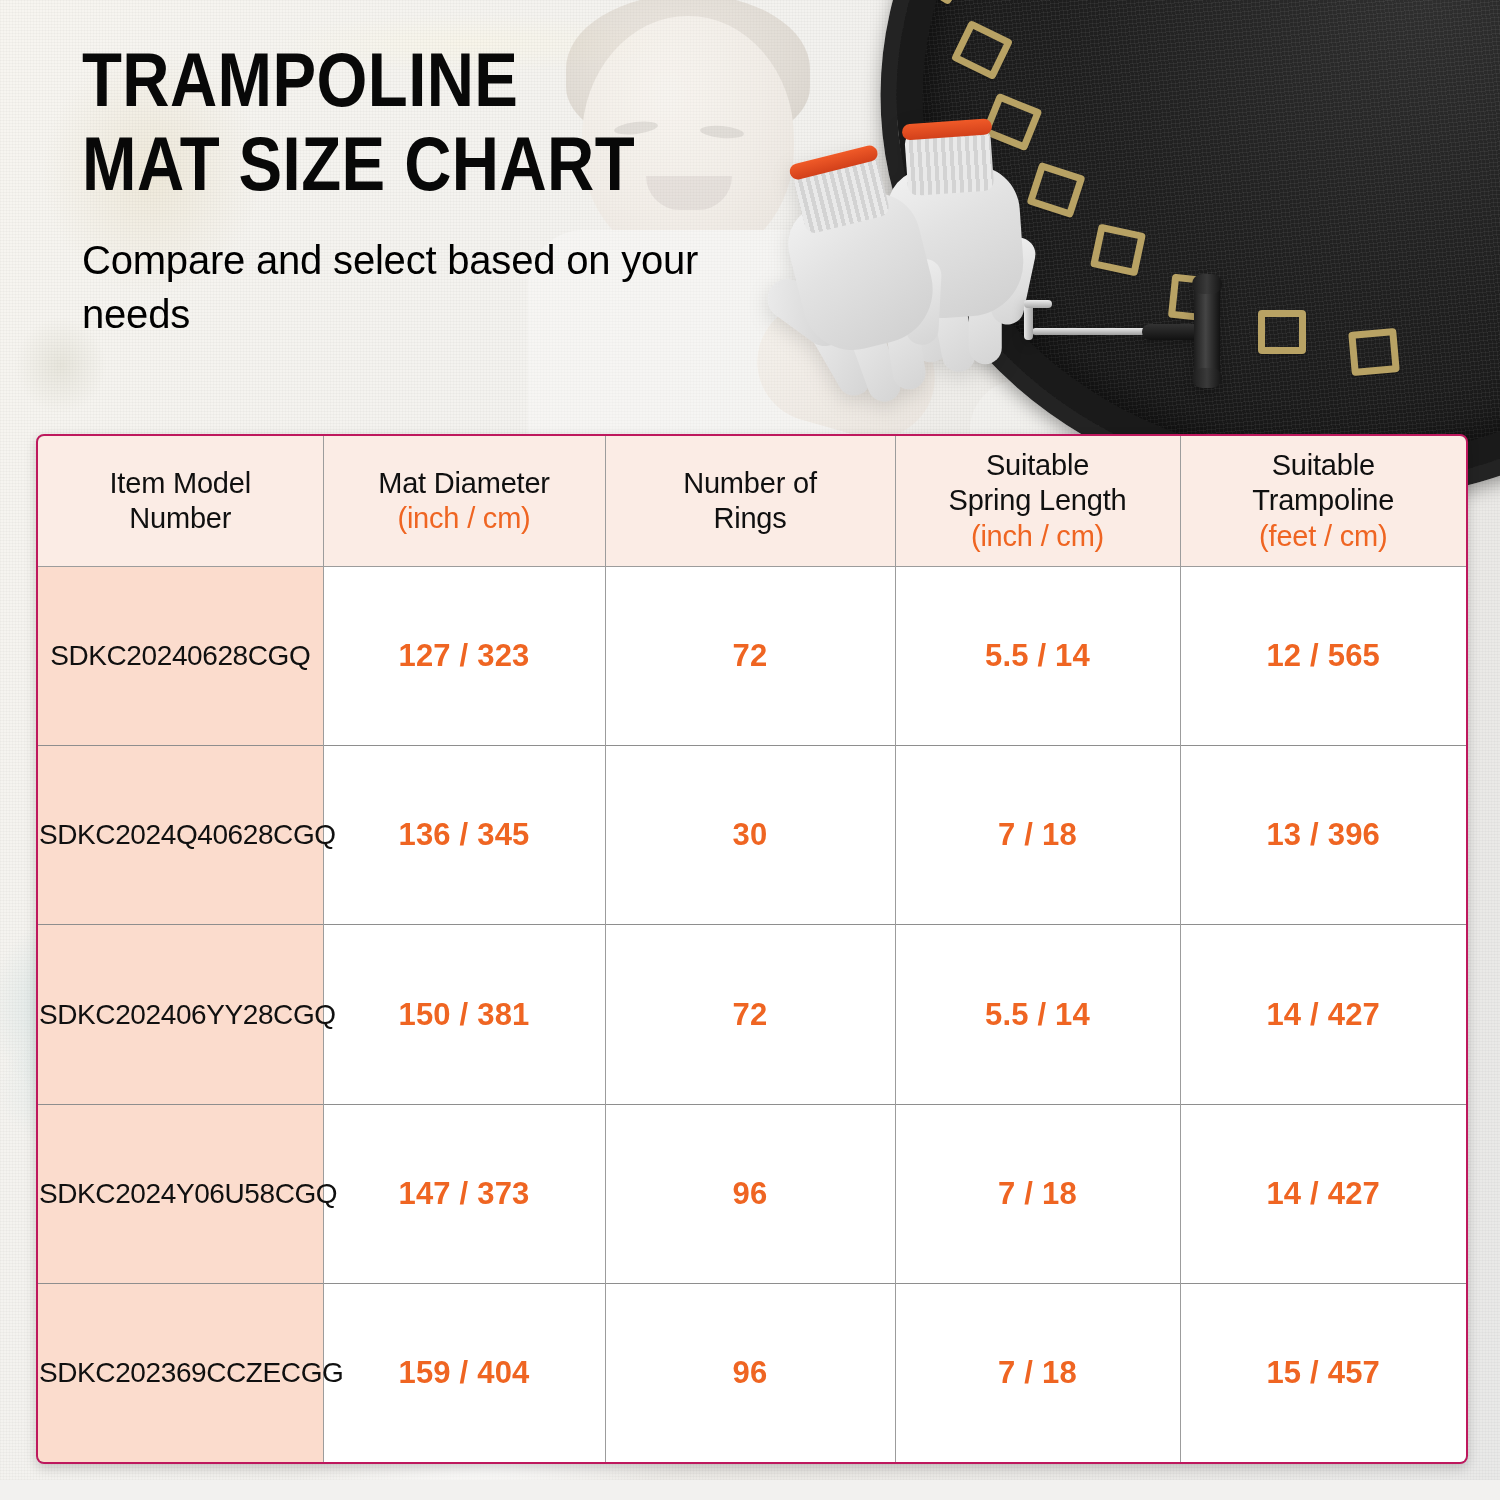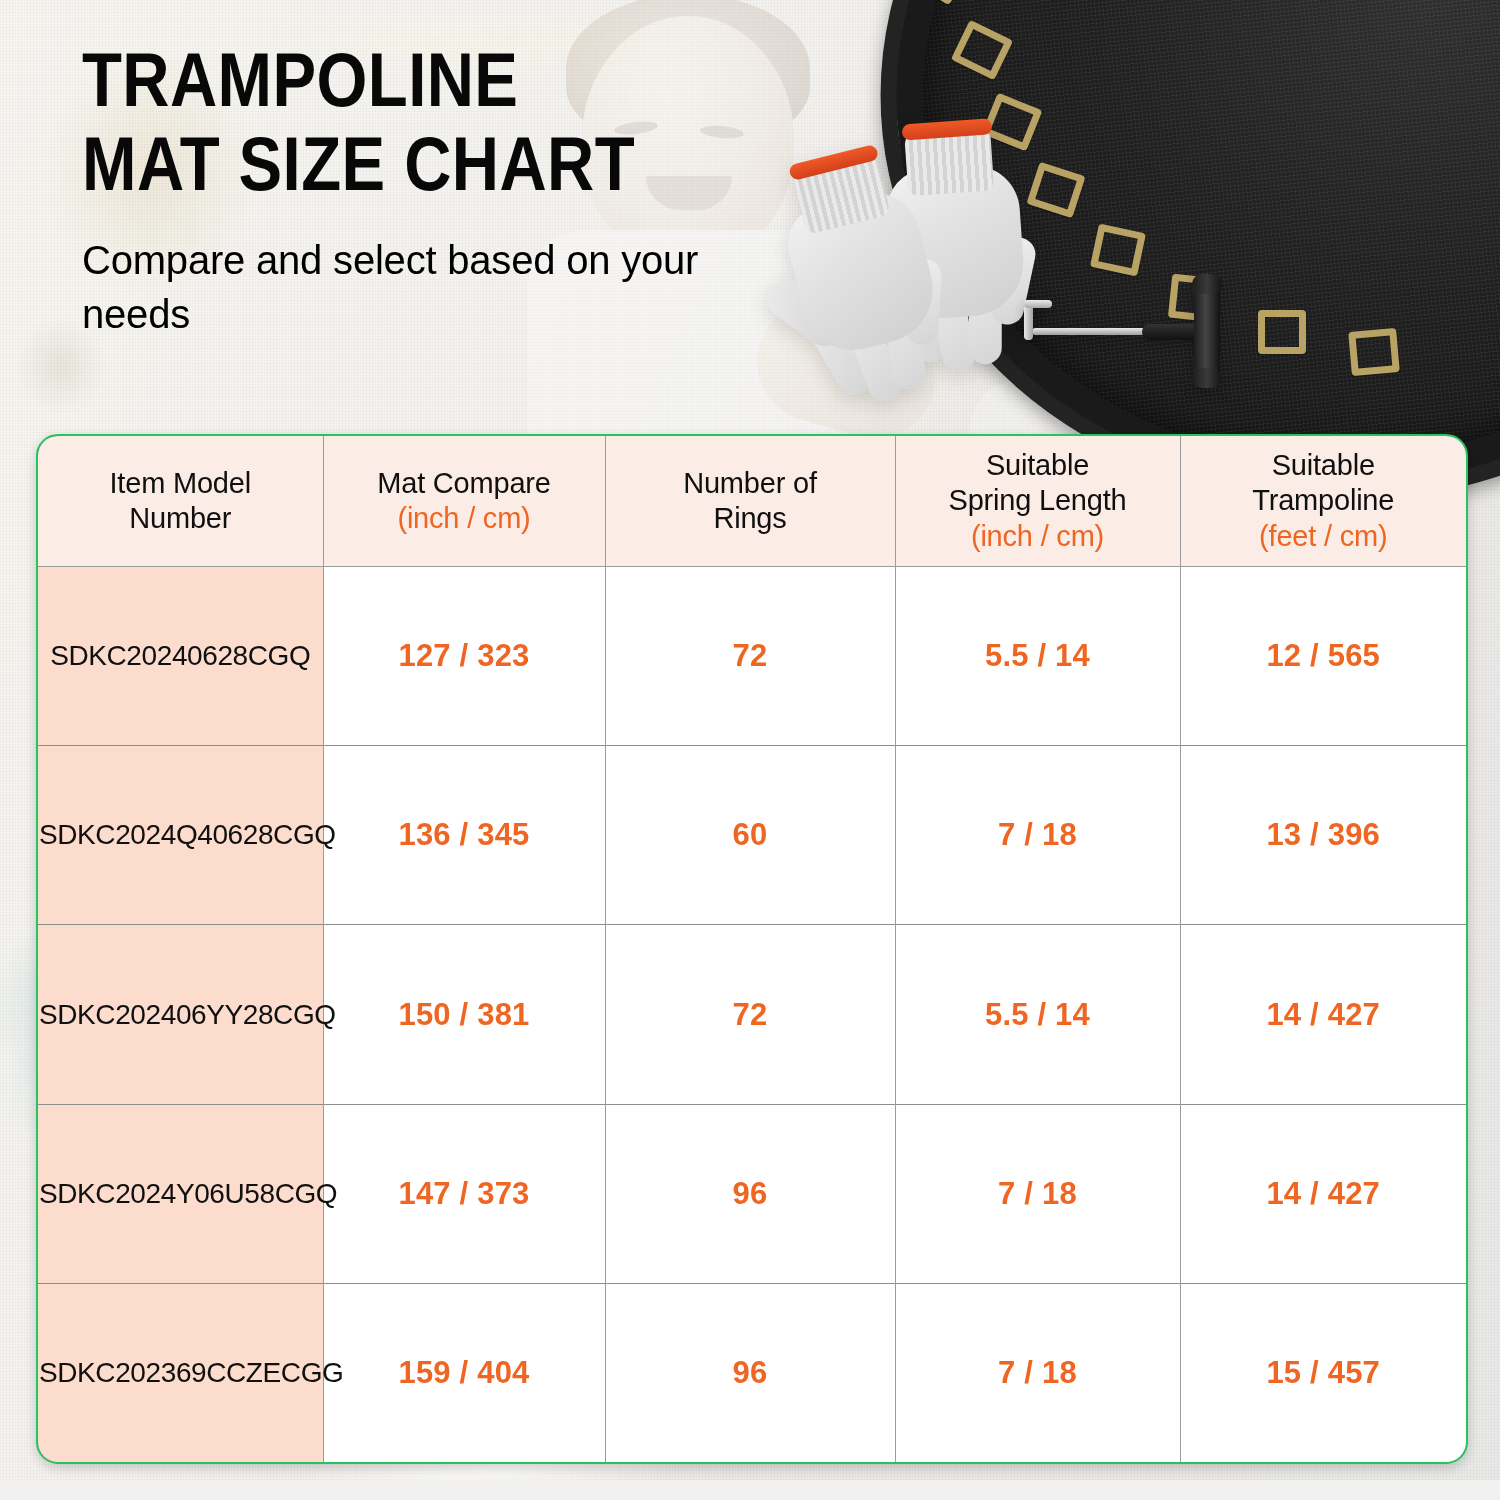--- a/index.html
+++ b/index.html
@@ -190,21 +190,21 @@
   }
   .title2{margin-top:12px;}
   .subtitle{
     margin-top:34px;font-size:40px;line-height:1.33;color:#000000;font-weight:400;
     letter-spacing:-.2px;max-width:690px;
   }
 
   
   .table-card{
     position:absolute;left:36px;top:434px;width:1428px;height:1026px;
-    background:#737373;border:2px solid #22c55e;border-radius:22px;overflow:hidden;
+    background:#737373;border:2px solid #be185d;border-radius:8px;overflow:hidden;
     box-shadow:0 4px 12px rgba(0,0,0,.18);
   }
   table{border-collapse:collapse;width:100%;height:100%;table-layout:fixed;}
   col.c1{width:285px;} col.c2{width:282px;} col.c3{width:290px;}
   col.c4{width:285px;} col.c5{width:286px;}
 
   thead th{
     background:#fbece5;
     border-right:1px solid #9c9c9c;
     border-bottom:1px solid #9c9c9c;
@@ -316,21 +316,21 @@
           <col class="c4">
           <col class="c5">
         </colgroup>
       <thead>
         <tr>
           <th>
             <div class="hd-main">Item Model</div>
             <div class="hd-main">Number</div>
           </th>
           <th>
-            <div class="hd-main">Mat Compare</div>
+            <div class="hd-main">Mat Diameter</div>
             <div class="hd-unit">(inch / cm)</div>
           </th>
           <th>
             <div class="hd-main">Number of</div>
             <div class="hd-main">Rings</div>
           </th>
           <th>
             <div class="hd-main">Suitable</div>
             <div class="hd-main">Spring Length</div>
             <div class="hd-unit">(inch / cm)</div>
@@ -346,21 +346,21 @@
         <tr>
           <td class="model">SDKC20240628CGQ</td>
           <td class="val">127 / 323</td>
           <td class="val">72</td>
           <td class="val">5.5 / 14</td>
           <td class="val">12 / 565</td>
         </tr>
         <tr>
           <td class="model">SDKC2024Q40628CGQ</td>
           <td class="val">136 / 345</td>
-          <td class="val">60</td>
+          <td class="val">30</td>
           <td class="val">7 / 18</td>
           <td class="val">13 / 396</td>
         </tr>
         <tr>
           <td class="model">SDKC202406YY28CGQ</td>
           <td class="val">150 / 381</td>
           <td class="val">72</td>
           <td class="val">5.5 / 14</td>
           <td class="val">14 / 427</td>
         </tr>

